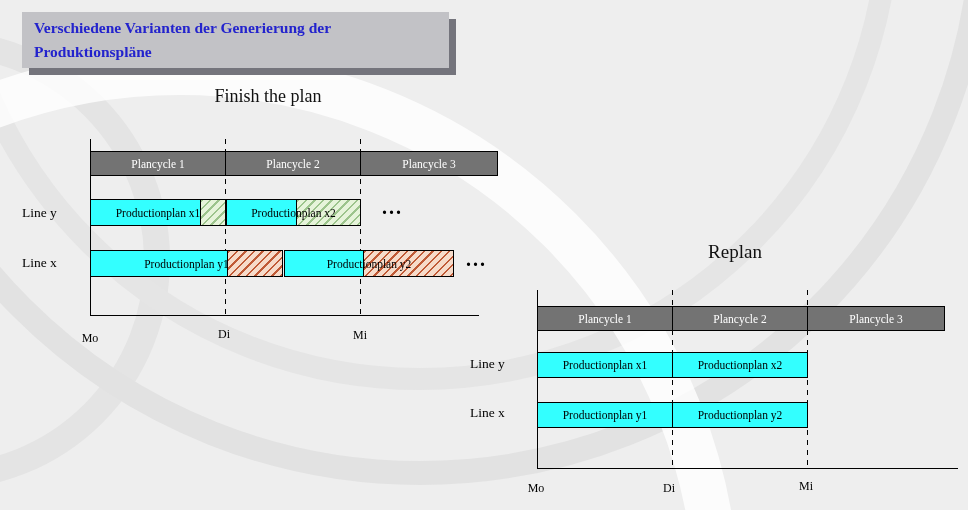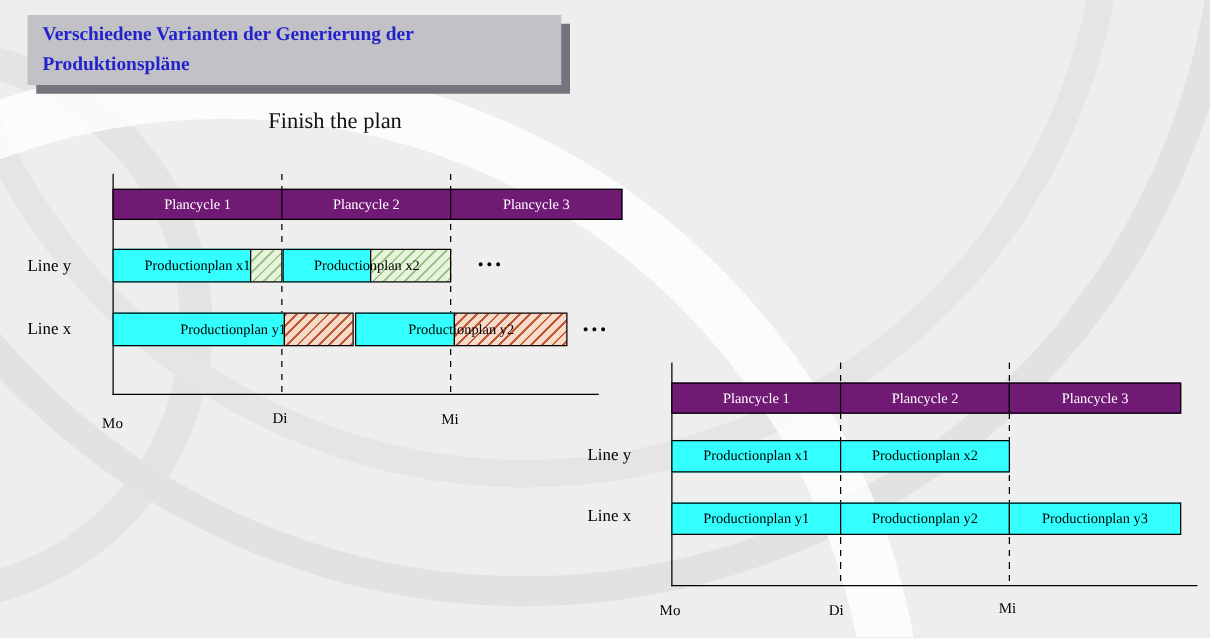--- a/index.html
+++ b/index.html
@@ -11,21 +11,21 @@
 
   
   .title-box{left:22px;top:12px;width:427px;height:56px;background:#C2C2C6;
              box-shadow:7px 7px 0 0 #74747C;z-index:2;}
   .title-text{padding:4px 12px;width:380px;font-size:15.5px;font-weight:bold;
               color:#2323CD;line-height:1.55;}
 
   .diagram-title{font-size:18px;color:#111;text-align:center;}
 
   
-  .cycle{background:#701a75;border:1px solid #000;box-sizing:border-box;color:#fff;
+  .cycle{background:#737373;border:1px solid #000;box-sizing:border-box;color:#fff;
          display:flex;align-items:center;justify-content:center;font-size:11.5px;}
   .plan{background:#33FFFF;border:1px solid #000;box-sizing:border-box;color:#000;
         display:flex;align-items:center;justify-content:center;font-size:11.5px;}
   .bar{display:flex;}
   .seg{box-sizing:border-box;border:1px solid #000;height:100%;}
   .seg + .seg{margin-left:-1px;}
   .cyan{background:#33FFFF;}
   .hatch-green{background-color:#E6F4DA;
     background-image:repeating-linear-gradient(135deg,#9CC48C 0,#9CC48C 1.5px,transparent 1.5px,transparent 6px);}
   .hatch-red{background-color:#F6DBCA;
@@ -88,36 +88,36 @@
     <div class="seg cyan" style="width:80px;"></div>
     <div class="seg hatch-red" style="width:91px;"></div>
     <div class="bar-label">Productionplan y2</div>
   </div>
   <div class="abs z ellipsis" style="left:466px;top:248px;">...</div>
 
   <div class="abs z axis-label" style="left:72px;top:331px;">Mo</div>
   <div class="abs z axis-label" style="left:206px;top:327px;">Di</div>
   <div class="abs z axis-label" style="left:342px;top:328px;">Mi</div>
 
+  <div class="abs z diagram-title" style="left:655px;top:241px;width:160px;font-size:19px;">Replan</div>
 
   <div class="abs z vdash" style="left:672px;top:290px;height:179px;"></div>
   <div class="abs z vdash" style="left:807px;top:290px;height:179px;"></div>
   <div class="abs z vline" style="left:537px;top:290px;height:179px;"></div>
   <div class="abs z hline" style="left:537px;top:468px;width:421px;"></div>
 
   <div class="abs z cycle" style="left:537px;top:306px;width:136px;height:25px;">Plancycle 1</div>
   <div class="abs z cycle" style="left:672px;top:306px;width:136px;height:25px;">Plancycle 2</div>
   <div class="abs z cycle" style="left:807px;top:306px;width:138px;height:25px;">Plancycle 3</div>
 
   <div class="abs z line-label" style="left:470px;top:356px;">Line y</div>
   <div class="abs z plan" style="left:537px;top:352px;width:136px;height:26px;">Productionplan x1</div>
   <div class="abs z plan" style="left:672px;top:352px;width:136px;height:26px;">Productionplan x2</div>
 
   <div class="abs z line-label" style="left:470px;top:405px;">Line x</div>
   <div class="abs z plan" style="left:537px;top:402px;width:136px;height:26px;">Productionplan y1</div>
   <div class="abs z plan" style="left:672px;top:402px;width:136px;height:26px;">Productionplan y2</div>
-  <div class="abs z plan" style="left:807px;top:402px;width:138px;height:26px;">Productionplan y3</div>
 
   <div class="abs z axis-label" style="left:518px;top:481px;">Mo</div>
   <div class="abs z axis-label" style="left:651px;top:481px;">Di</div>
   <div class="abs z axis-label" style="left:788px;top:479px;">Mi</div>
 
 </div>
 
 </body></html>

